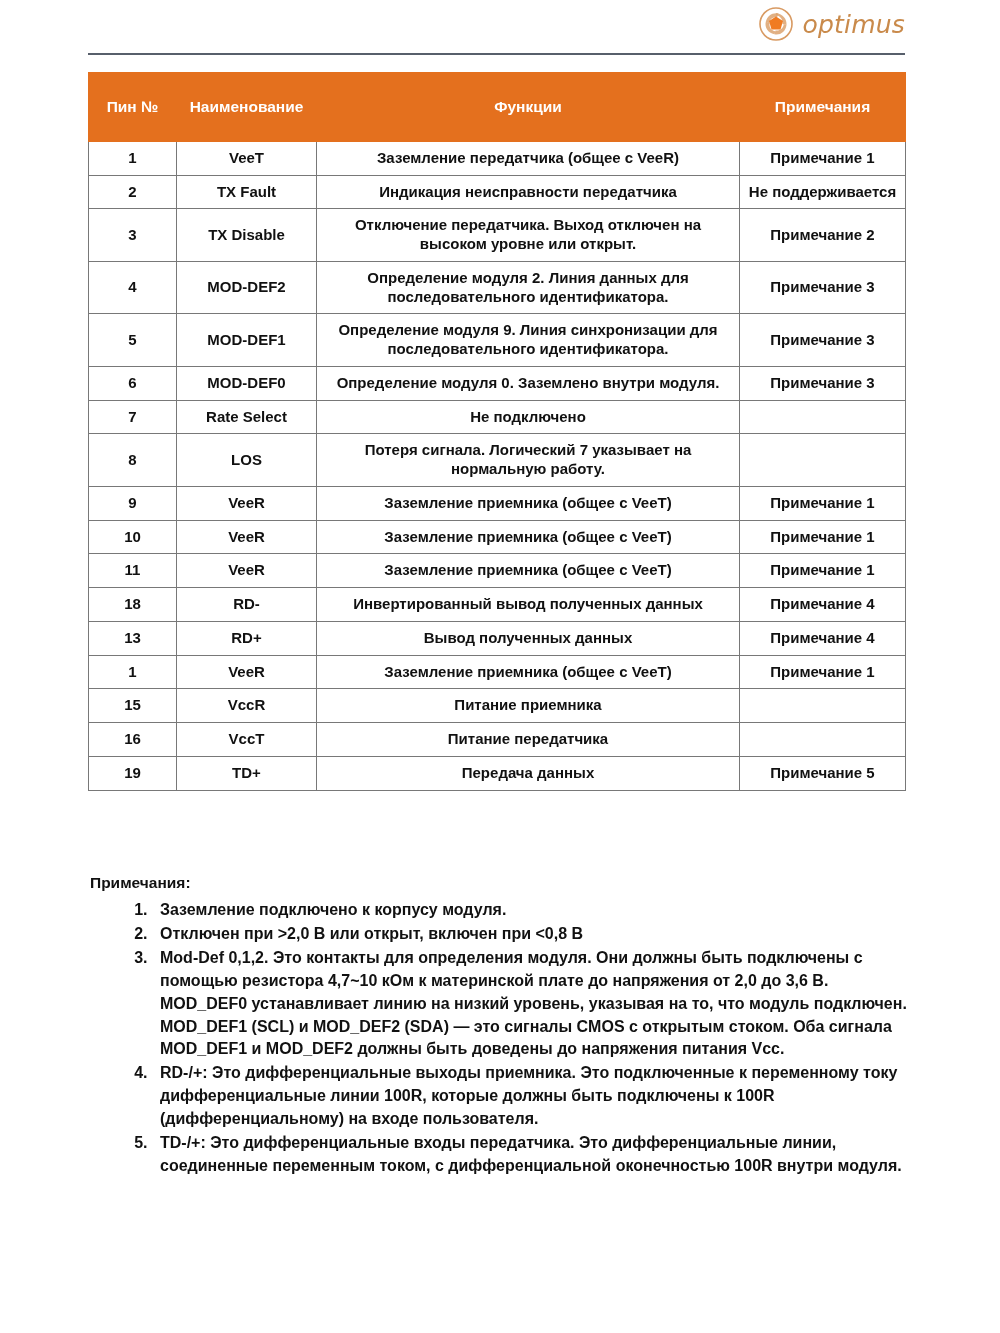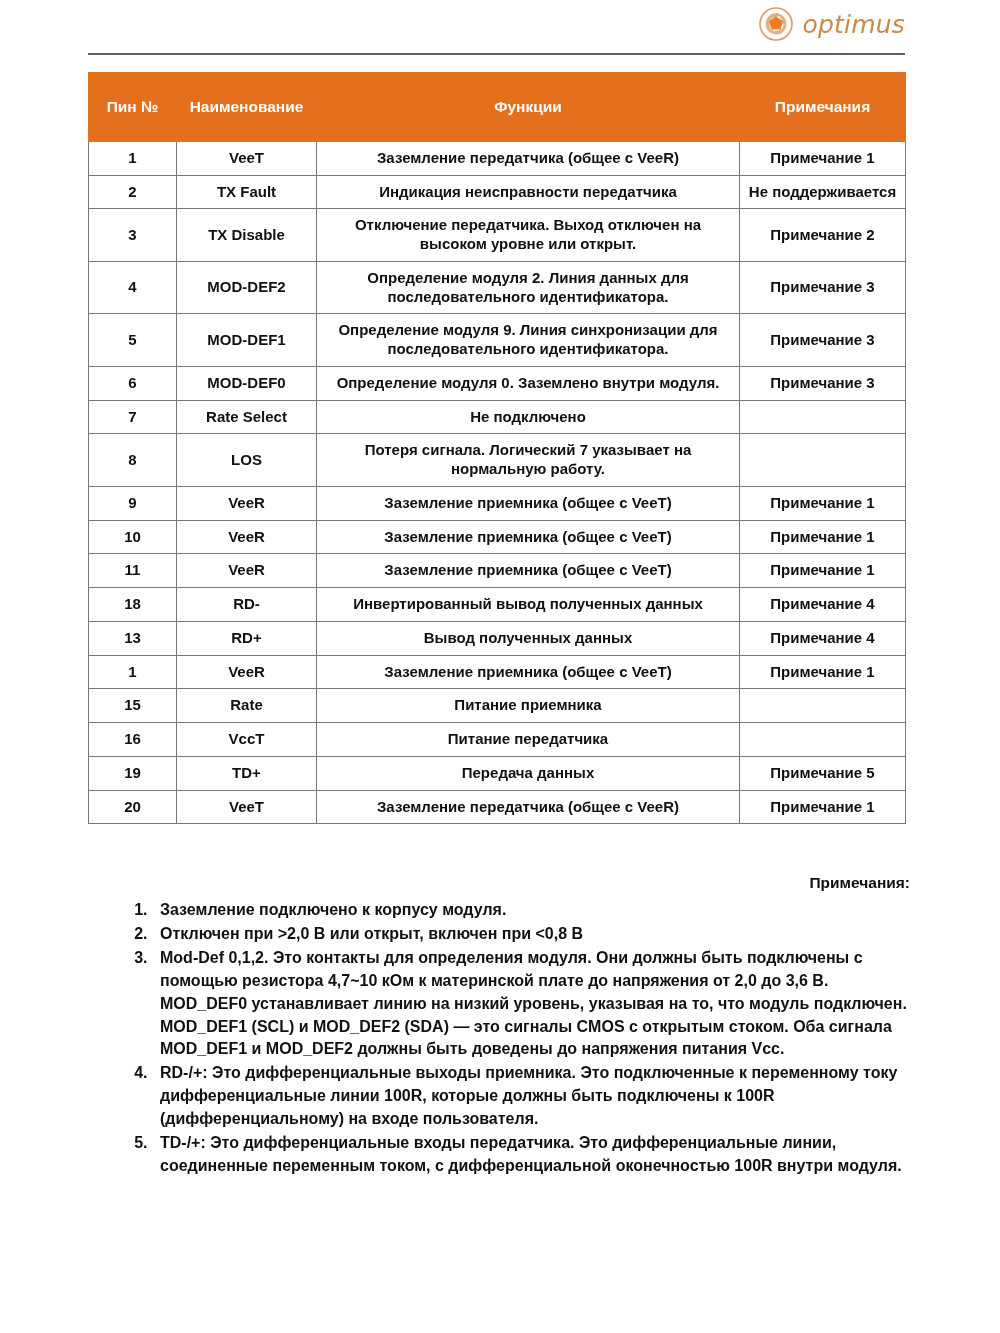--- a/index.html
+++ b/index.html
@@ -104,21 +104,20 @@
     left: 90px;
     top: 873px;
     width: 820px;
   }
   .notes-title {
     font-size: 15.5px;
     font-weight: 700;
     color: #111111;
     margin: 0 0 6px 0;
     line-height: 1.3;
-    text-align: right;
   }
   ol.notes-list {
     margin: 0;
     padding-left: 62px;
     list-style-position: outside;
   }
   ol.notes-list > li {
     font-size: 16px;
     font-weight: 700;
     color: #111111;
@@ -247,41 +246,35 @@
           <td>Примечание 4</td>
         </tr>
         <tr>
           <td class="pin">1</td>
           <td>VeeR</td>
           <td>Заземление приемника (общее с VeeT)</td>
           <td>Примечание 1</td>
         </tr>
         <tr>
           <td class="pin">15</td>
-          <td>Rate</td>
+          <td>VccR</td>
           <td>Питание приемника</td>
           <td></td>
         </tr>
         <tr>
           <td class="pin">16</td>
           <td>VccT</td>
           <td>Питание передатчика</td>
           <td></td>
         </tr>
         <tr>
           <td class="pin">19</td>
           <td>TD+</td>
           <td>Передача данных</td>
           <td>Примечание 5</td>
-        </tr>
-        <tr>
-          <td class="pin">20</td>
-          <td>VeeT</td>
-          <td>Заземление передатчика (общее с VeeR)</td>
-          <td>Примечание 1</td>
         </tr>
       </tbody>
   </table>
 </div>
 
 <div class="notes">
   <p class="notes-title">Примечания:</p>
   <ol class="notes-list" id="notes-list">
       <li>Заземление подключено к корпусу модуля.</li>
       <li>Отключен при &gt;2,0 В или открыт, включен при &lt;0,8 В</li>

